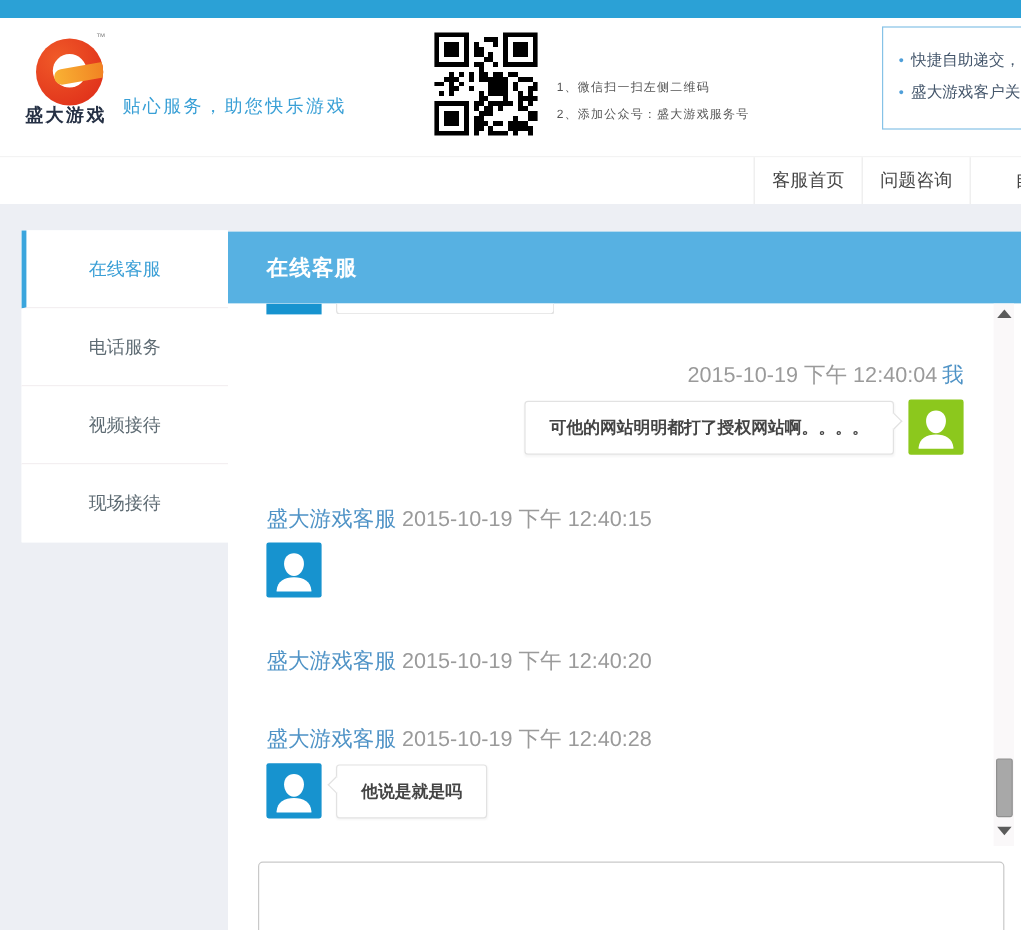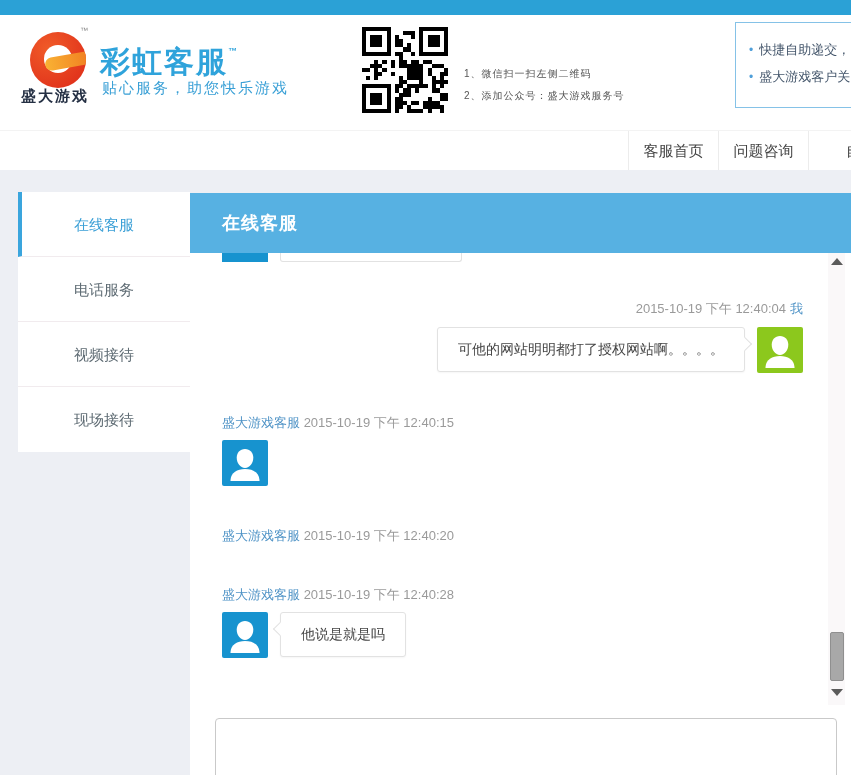--- a/index.html
+++ b/index.html
@@ -58,26 +58,26 @@
                   line-height:60px; padding-left:32px; letter-spacing:1px; }
 
   .chat-viewport { position:absolute; left:0; top:60px; width:661px; height:452px; overflow:hidden; background:#fff; }
   .chat-list { padding:0 48px 0 32px; }
 
   .clip-msg { position:relative; height:9px; }
   .clip-avatar { position:absolute; left:0; top:0; width:46px; height:9px; background:#1793cf; }
   .clip-bubble { position:absolute; left:58px; top:0; width:182px; height:9px; background:#fff;
                  border:1px solid #e2e2e2; border-top:none; border-radius:0 0 3px 3px; }
 
-  .msg-head { font-size:13px; }
+  .msg-head { font-size:18px; }
   .sender { color:#4f93c6; }
   .time { color:#9a9a9a; }
   .me { color:#4f93c6; margin-left:4px; }
 
-  .msg-row { display:flex; align-items:flex-start; margin-top:8px; }
+  .msg-row { display:flex; align-items:center; margin-top:8px;font-weight:bold; }
   .avatar { width:46px; height:46px; border-radius:2px; flex:none; position:relative; }
   .avatar.agent-av { background:#1793cf; }
   .avatar.user-av { background:#8cc81d; }
   .avatar svg { position:absolute; left:0; top:0; width:46px; height:46px; }
 
   .bubble { position:relative; background:#fff; border:1px solid #e2e2e2; border-radius:3px;
             padding:13px 20px; font-size:14px; line-height:17px; color:#444;
             box-shadow:0 1px 2px rgba(0,0,0,0.04); white-space:nowrap; }
   .bubble.left { margin-left:12px; }
   .bubble.right { margin-right:12px; }
@@ -112,21 +112,20 @@
   <div class="topstrip"></div>
 
   <div class="header">
     <div class="logo-g">
       <span class="hole"></span>
       <span class="arrow"></span>
     </div>
     <div class="logo-tm">™</div>
     <div class="logo-company">盛大游戏</div>
 
-    <div class="brand"><span>彩虹客服</span><sup>™</sup></div>
     <div class="slogan">贴心服务，助您快乐游戏</div>
 
     <div class="qr-wrap">
       <svg id="qr" viewBox="0 0 21 21">
           <rect width="21" height="21" fill="#fff"></rect>
           <rect x="10" y="1" width="1" height="1" fill="#000"></rect>
           <rect x="11" y="1" width="1" height="1" fill="#000"></rect>
           <rect x="12" y="1" width="1" height="1" fill="#000"></rect>
           <rect x="8" y="2" width="1" height="1" fill="#000"></rect>
           <rect x="12" y="2" width="1" height="1" fill="#000"></rect>

